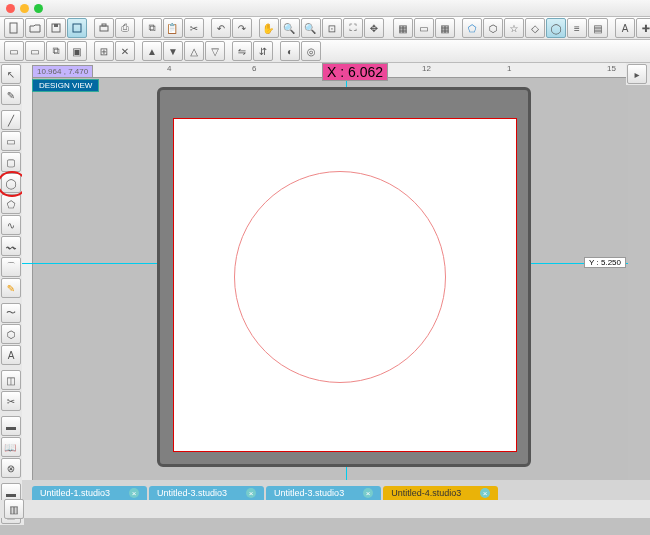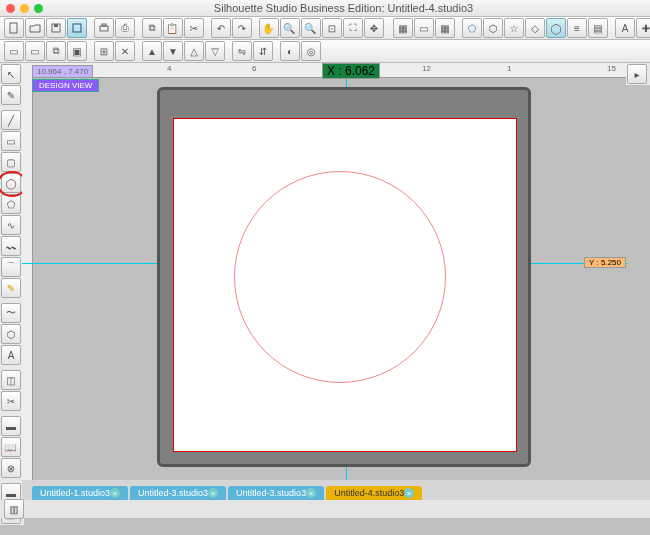--- a/index.html
+++ b/index.html
@@ -12,51 +12,50 @@
 .tbtn.accent{background:linear-gradient(#d5f0f7,#a8d8e8);border-color:#7ab}
 .grp{display:flex;gap:1px;margin-right:5px}
 .sep{width:6px}
 .workspace{position:relative;height:455px}
 .sidetools{position:absolute;left:0;top:0;width:22px;background:#e8e8e8;display:flex;flex-direction:column;gap:1px;padding:1px}
 .sbtn{width:18px;height:18px;background:linear-gradient(#fff,#e4e4e4);border:1px solid #aaa;border-radius:2px;display:flex;align-items:center;justify-content:center;color:#555;font-size:10px}
 .sgap{height:3px}
 .highlight{position:absolute;left:-3px;top:108px;width:26px;height:22px;border:2px solid #e41b1b;border-radius:50%;pointer-events:none}
 .canvas-area{position:absolute;left:22px;top:0;right:22px;bottom:0;background:#bfbfbf}
 .coordbox{position:absolute;left:10px;top:2px;background:#c4b5fd;border:1px solid #999;padding:1px 4px;font-size:8px;color:#666}
-.designview{position:absolute;left:10px;top:16px;background:#8b5cf6;color:#fff;padding:1px 6px;font-size:8px;border:1px solid #3a9}
+.designview{position:absolute;left:10px;top:16px;background:#0369a1;color:#fff;padding:1px 6px;font-size:8px;border:1px solid #3a9}
 .ruler-h{position:absolute;left:0;top:0;right:0;height:14px;background:#eee;border-bottom:1px solid #999}
 .ruler-h span{position:absolute;top:1px;font-size:8px;color:#666}
 .ruler-v{position:absolute;left:0;top:14px;width:10px;bottom:0;background:#eee;border-right:1px solid #999}
 .mat{position:absolute;left:135px;top:24px;width:368px;height:374px;background:#808080;border:3px solid #555;border-radius:6px}
 .page{position:absolute;left:13px;top:28px;width:342px;height:332px;background:#fff;border:1px solid #d00}
 .circ{position:absolute;left:60px;top:52px;width:210px;height:210px;border:1px solid #e88;border-radius:50%}
 .guide-v{position:absolute;top:0;bottom:0;width:1px;background:#0ce;left:324px}
 .guide-h{position:absolute;left:0;right:0;height:1px;background:#0ce;top:200px}
-.xlbl{position:absolute;left:300px;top:0;background:#15803d;border:1px solid #999;padding:0 4px;font-size:12px}
-.ylbl{position:absolute;right:2px;top:194px;background:#fdba74;border:1px solid #999;padding:0 4px;font-size:8px}
+.xlbl{position:absolute;left:300px;top:0;background:#ec4899;border:1px solid #999;padding:0 4px;font-size:14px}
+.ylbl{position:absolute;right:2px;top:194px;background:#ffffff;border:1px solid #999;padding:0 4px;font-size:8px}
 .arrow{position:absolute;left:316px;top:30px;font-size:16px;color:#000}
 .righttools{position:absolute;right:0;top:0;width:22px;background:#e8e8e8;display:flex;flex-direction:column;gap:1px;padding:1px}
 .tabbar{position:absolute;bottom:18px;left:22px;right:0;height:20px;background:#d5d5d5;display:flex;align-items:end;padding-left:10px}
-.tab{padding:2px 8px;border-radius:3px 3px 0 0;margin-right:2px;font-size:9px;display:flex;align-items:center;gap:0}
+.tab{padding:2px 8px;border-radius:3px 3px 0 0;margin-right:2px;font-size:9px;display:flex;align-items:center;gap:19px}
 .tab.inactive{background:#5bb5d9;color:#fff}
 .tab.active{background:#eab308;color:#333}
 .tab .x{background:#7cc;color:#fff;border-radius:50%;width:10px;height:10px;display:flex;align-items:center;justify-content:center;font-size:8px}
 .footer{position:absolute;bottom:0;left:0;right:0;height:18px;background:#e5e5e5;display:flex;align-items:center;padding:0 4px;gap:3px}
 svg{width:12px;height:12px}
 </style>
 </head>
 <body>
 
 <div class="titlebar">
   <div class="traffic">
     <div class="tl" style="background:#ff5f57"></div>
     <div class="tl" style="background:#febc2e"></div>
     <div class="tl" style="background:#28c840"></div>
   </div>
-  <div class="title">Silhouette Studio Business Edition: Untitled-4.studio3</div>
 </div>
 
 <div class="toolbar">
   <div class="grp">
     <div class="tbtn">
         <svg viewBox="0 0 12 12">
           <rect x="2" y="1" width="7" height="10" fill="none" stroke="#666"></rect>
         </svg>
       </div>
     <div class="tbtn">

